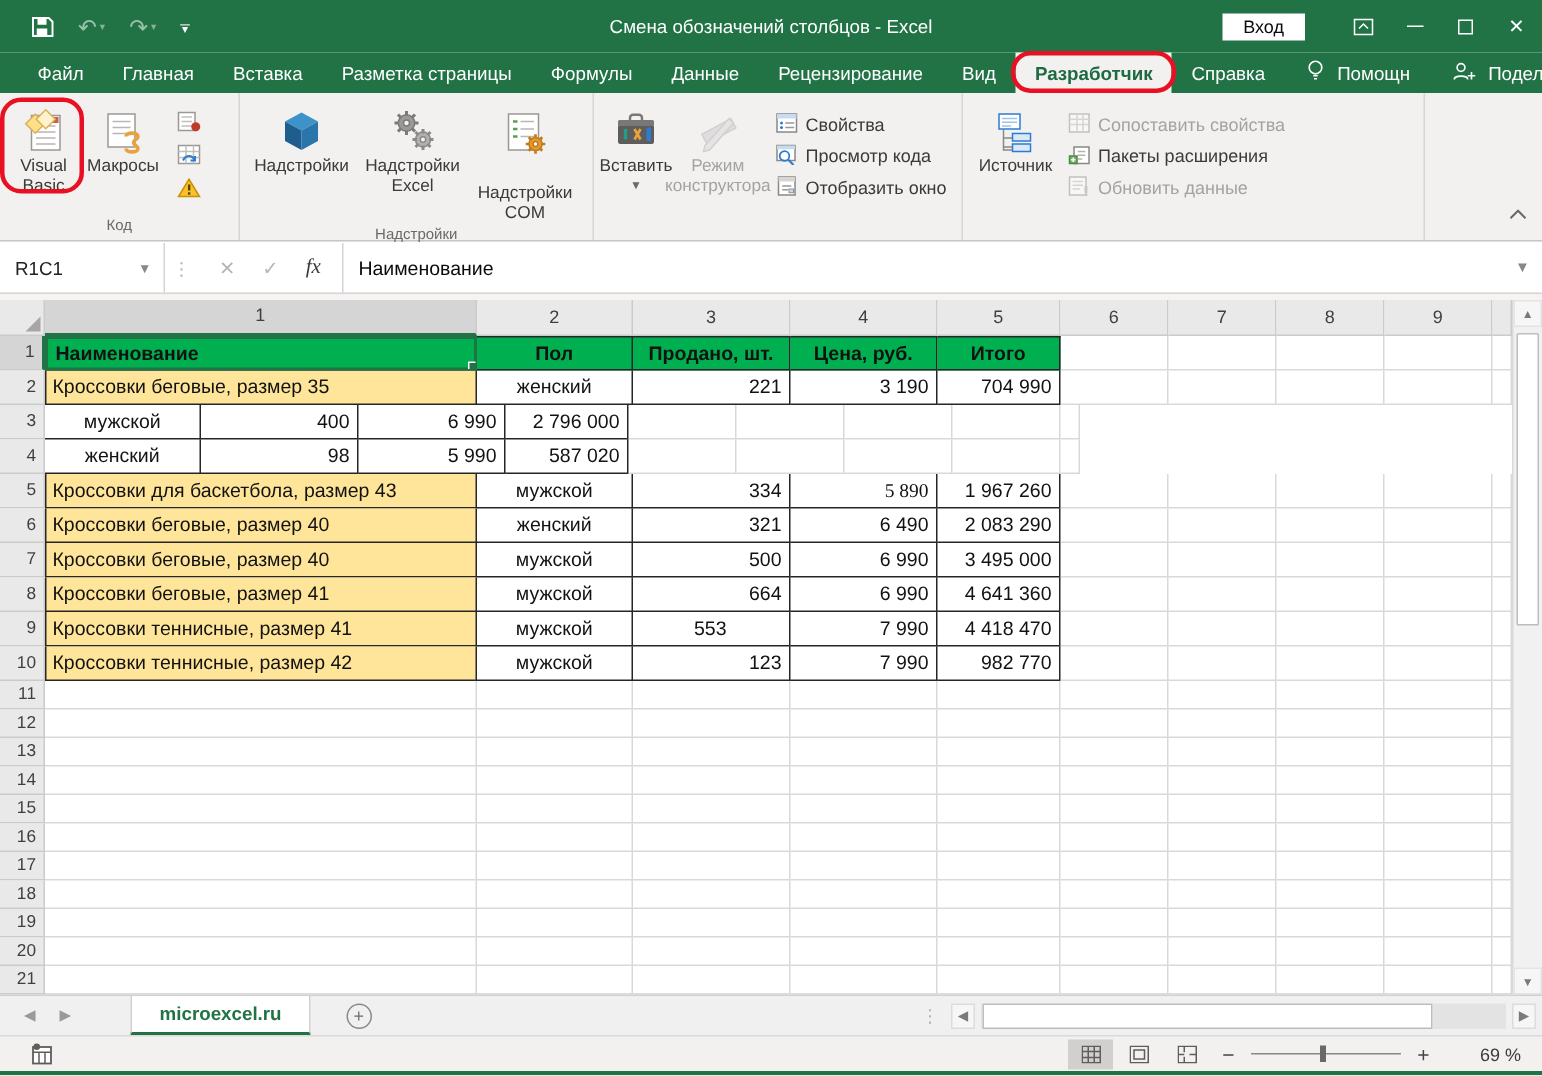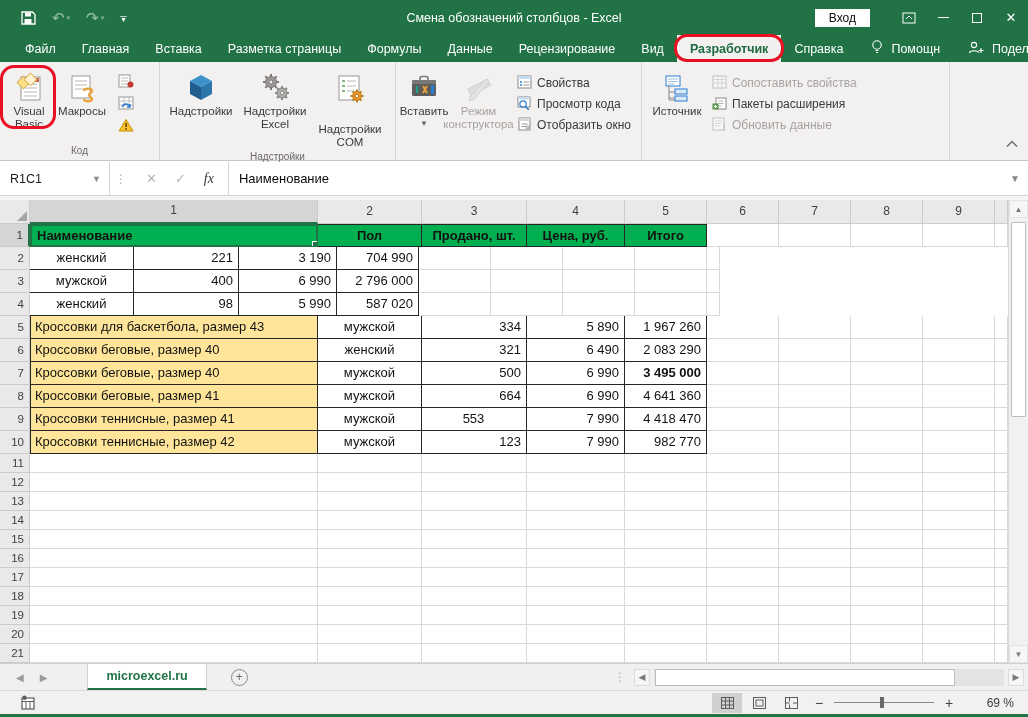--- a/index.html
+++ b/index.html
@@ -450,20 +450,21 @@
         <div class="cell tcell hcell ttop" style="width: 98px; line-height: 22px;">Цена, руб.</div>
         <div class="cell tcell hcell ttop" style="width: 82px; line-height: 22px;">Итого</div>
         <div class="cell" style="width: 72px; line-height: 22px;"></div>
         <div class="cell" style="width: 72px; line-height: 22px;"></div>
         <div class="cell" style="width: 72px; line-height: 22px;"></div>
         <div class="cell" style="width: 72px; line-height: 22px;"></div>
         <div class="cell" style="width: 13px; line-height: 22px;"></div>
       </div>
       <div class="grow" style="height: 23px;">
         <div class="gut" style="line-height: 22px;">2</div>
+        <div class="cell tcell tleft ycell" style="width: 288px; line-height: 22px;">Кроссовки беговые, размер 35</div>
         <div class="cell tcell ctr" style="width: 104px; line-height: 22px;">женский</div>
         <div class="cell tcell num" style="width: 105px; line-height: 22px;">221</div>
         <div class="cell tcell num" style="width: 98px; line-height: 22px;">3 190</div>
         <div class="cell tcell num" style="width: 82px; line-height: 22px;">704 990</div>
         <div class="cell" style="width: 72px; line-height: 22px;"></div>
         <div class="cell" style="width: 72px; line-height: 22px;"></div>
         <div class="cell" style="width: 72px; line-height: 22px;"></div>
         <div class="cell" style="width: 72px; line-height: 22px;"></div>
         <div class="cell" style="width: 13px; line-height: 22px;"></div>
       </div>
@@ -489,21 +490,21 @@
         <div class="cell" style="width: 72px; line-height: 22px;"></div>
         <div class="cell" style="width: 72px; line-height: 22px;"></div>
         <div class="cell" style="width: 72px; line-height: 22px;"></div>
         <div class="cell" style="width: 13px; line-height: 22px;"></div>
       </div>
       <div class="grow" style="height: 23px;">
         <div class="gut" style="line-height: 22px;">5</div>
         <div class="cell tcell tleft ycell" style="width: 288px; line-height: 22px;">Кроссовки для баскетбола, размер 43</div>
         <div class="cell tcell ctr" style="width: 104px; line-height: 22px;">мужской</div>
         <div class="cell tcell num" style="width: 105px; line-height: 22px;">334</div>
-        <div class="cell tcell num" style="width: 98px; line-height: 22px;">5 890</div>
+        <div class="cell tcell num" style="width: 98px; line-height: 22px; font-family: Liberation Serif, serif;">5 890</div>
         <div class="cell tcell num" style="width: 82px; line-height: 22px;">1 967 260</div>
         <div class="cell" style="width: 72px; line-height: 22px;"></div>
         <div class="cell" style="width: 72px; line-height: 22px;"></div>
         <div class="cell" style="width: 72px; line-height: 22px;"></div>
         <div class="cell" style="width: 72px; line-height: 22px;"></div>
         <div class="cell" style="width: 13px; line-height: 22px;"></div>
       </div>
       <div class="grow" style="height: 23px;">
         <div class="gut" style="line-height: 22px;">6</div>
         <div class="cell tcell tleft ycell" style="width: 288px; line-height: 22px;">Кроссовки беговые, размер 40</div>
@@ -516,21 +517,21 @@
         <div class="cell" style="width: 72px; line-height: 22px;"></div>
         <div class="cell" style="width: 72px; line-height: 22px;"></div>
         <div class="cell" style="width: 13px; line-height: 22px;"></div>
       </div>
       <div class="grow" style="height: 23px;">
         <div class="gut" style="line-height: 22px;">7</div>
         <div class="cell tcell tleft ycell" style="width: 288px; line-height: 22px;">Кроссовки беговые, размер 40</div>
         <div class="cell tcell ctr" style="width: 104px; line-height: 22px;">мужской</div>
         <div class="cell tcell num" style="width: 105px; line-height: 22px;">500</div>
         <div class="cell tcell num" style="width: 98px; line-height: 22px;">6 990</div>
-        <div class="cell tcell num" style="width: 82px; line-height: 22px; font-weight: bold;">3 495 000</div>
+        <div class="cell tcell num" style="width: 82px; line-height: 22px;">3 495 000</div>
         <div class="cell" style="width: 72px; line-height: 22px;"></div>
         <div class="cell" style="width: 72px; line-height: 22px;"></div>
         <div class="cell" style="width: 72px; line-height: 22px;"></div>
         <div class="cell" style="width: 72px; line-height: 22px;"></div>
         <div class="cell" style="width: 13px; line-height: 22px;"></div>
       </div>
       <div class="grow" style="height: 23px;">
         <div class="gut" style="line-height: 22px;">8</div>
         <div class="cell tcell tleft ycell" style="width: 288px; line-height: 22px;">Кроссовки беговые, размер 41</div>
         <div class="cell tcell ctr" style="width: 104px; line-height: 22px;">мужской</div>

